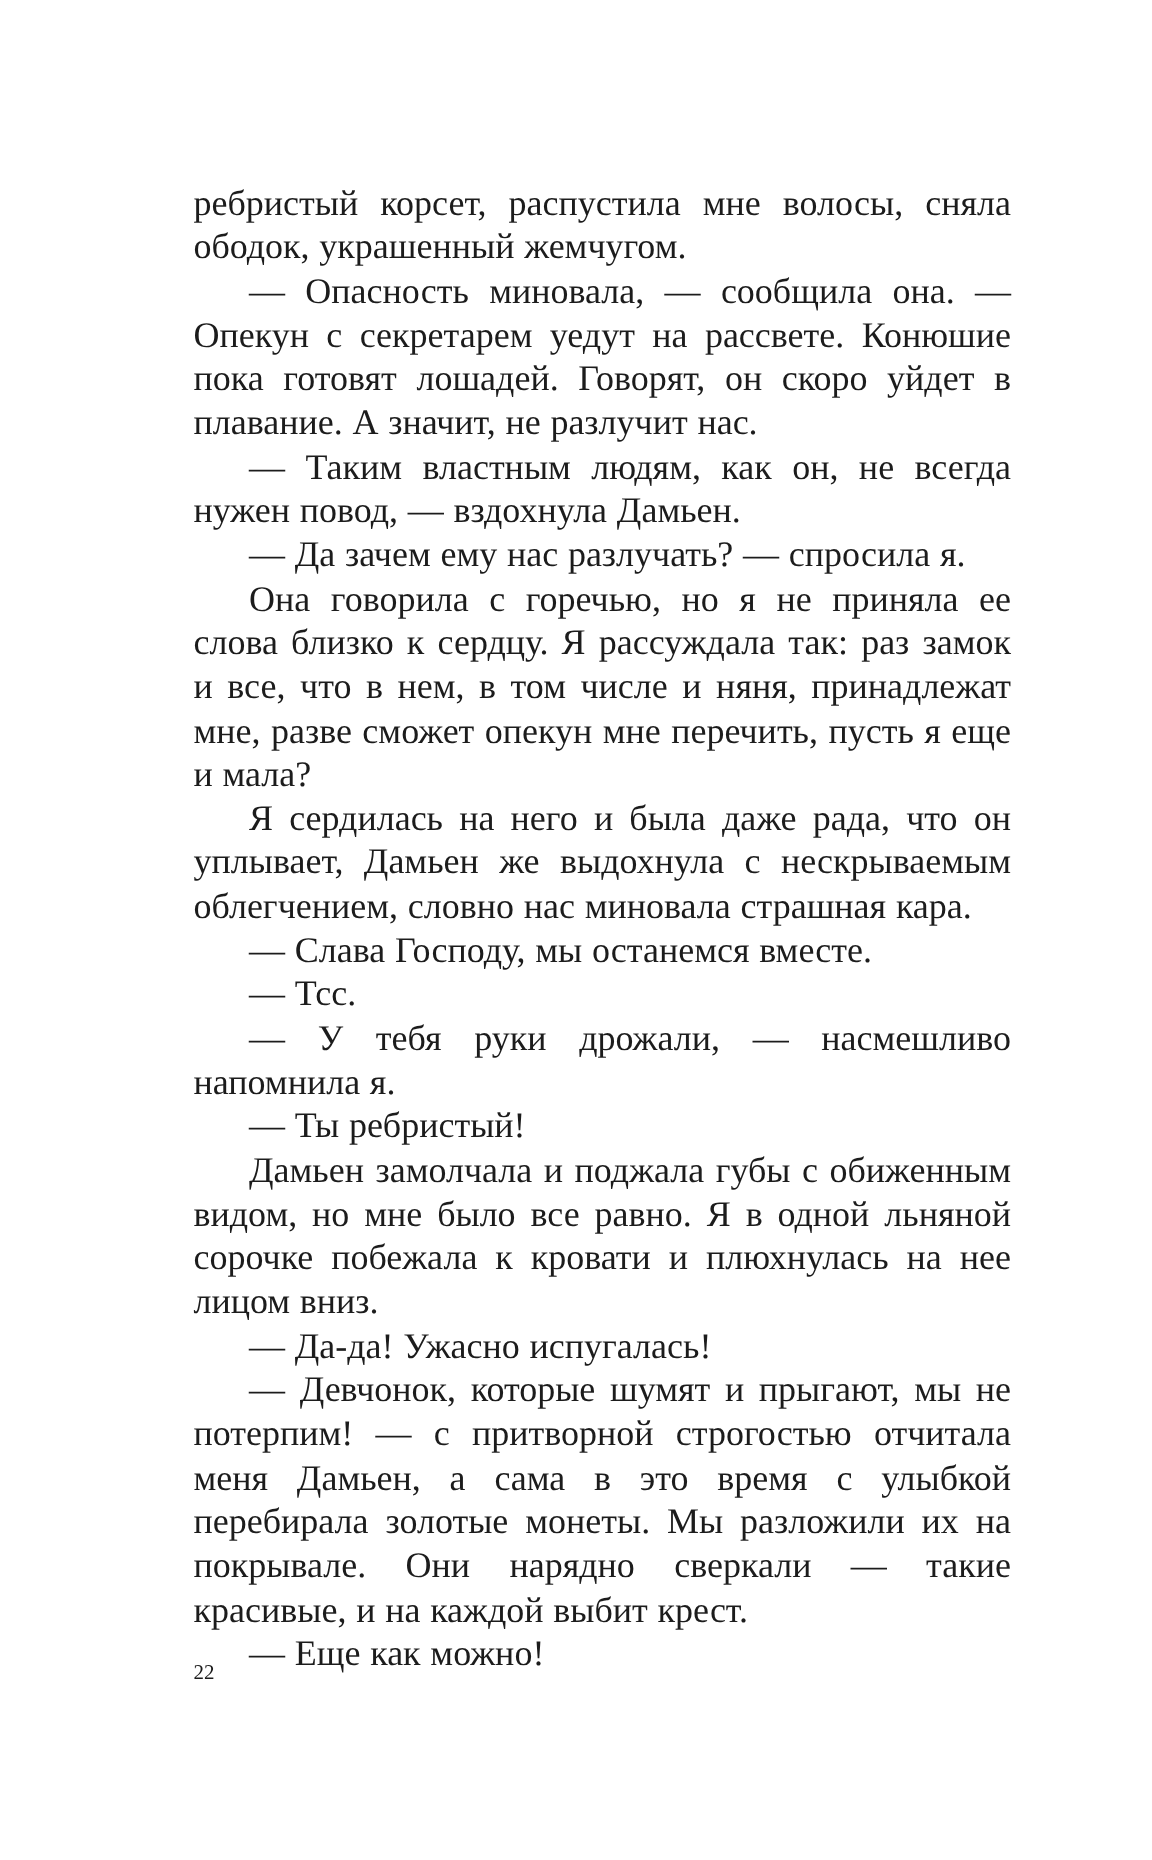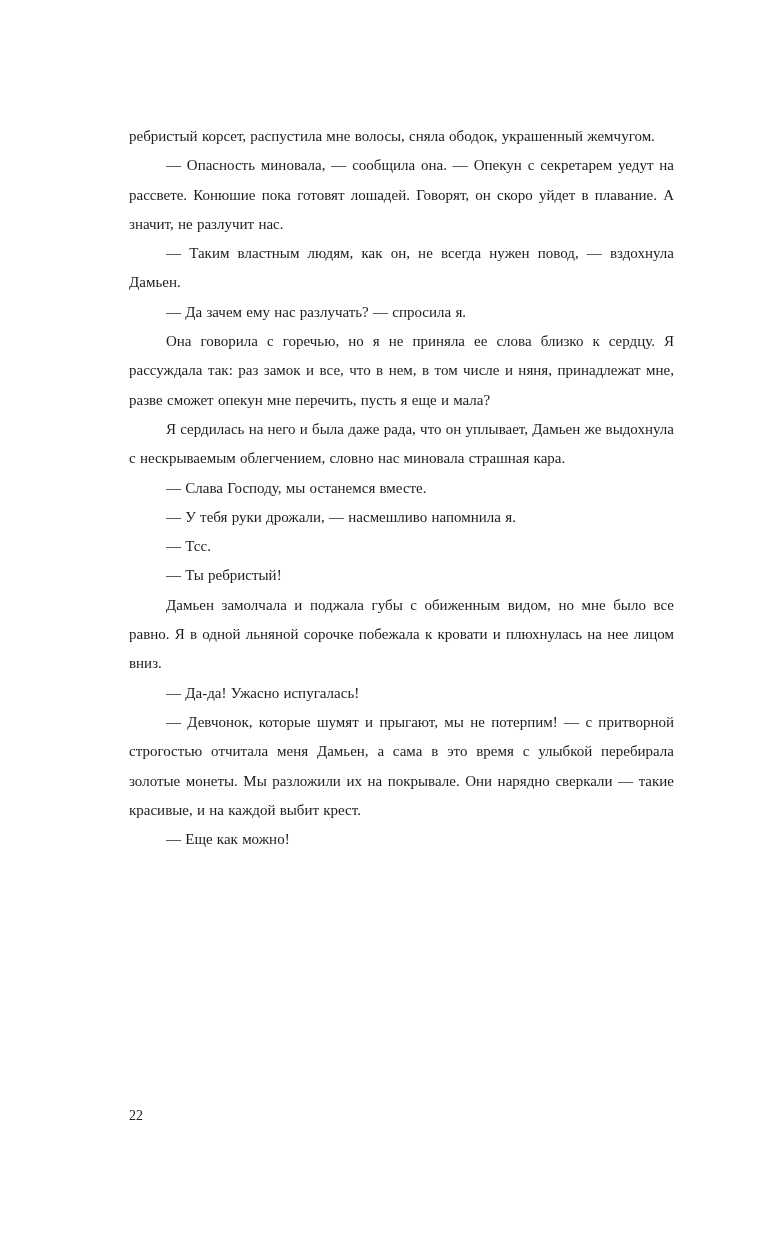--- a/index.html
+++ b/index.html
@@ -17,21 +17,21 @@
     color: #1c1c1c;
   }
   .text-block {
     position: absolute;
     left: 129px;
     top: 122px;
     width: 545px;
   }
   .text-block p {
     margin: 0;
-    font-size: 15px;
+    font-size: 24px;
     line-height: 29.3px;
     text-align: justify;
     text-indent: 0;
     word-spacing: 0.5px;
   }
   .text-block p.indent {
     text-indent: 37px;
   }
   .page-number {
     position: absolute;
@@ -46,22 +46,22 @@
 
 <div class="book-page">
   <div class="text-block">
       <p>ребристый корсет, распустила мне волосы, сняла ободок, украшенный жемчугом.</p>
       <p class="indent">— Опасность миновала, — сообщила она. — Опекун с секретарем уедут на рассвете. Конюшие пока готовят лошадей. Говорят, он скоро уйдет в плавание. А значит, не разлучит нас.</p>
       <p class="indent">— Таким властным людям, как он, не всегда нужен повод, — вздохнула Дамьен.</p>
       <p class="indent">— Да зачем ему нас разлучать? — спросила я.</p>
       <p class="indent">Она говорила с горечью, но я не приняла ее слова близко к сердцу. Я рассуждала так: раз замок и все, что в нем, в том числе и няня, принадлежат мне, разве сможет опекун мне перечить, пусть я еще и мала?</p>
       <p class="indent">Я сердилась на него и была даже рада, что он уплывает, Дамьен же выдохнула с нескрываемым облегчением, словно нас миновала страшная кара.</p>
       <p class="indent">— Слава Господу, мы останемся вместе.</p>
+      <p class="indent">— Тсс.</p>
       <p class="indent">— У тебя руки дрожали, — насмешливо напомнила я.</p>
-      <p class="indent">— Тсс.</p>
       <p class="indent">— Ты ребристый!</p>
       <p class="indent">Дамьен замолчала и поджала губы с обиженным видом, но мне было все равно. Я в одной льняной сорочке побежала к кровати и плюхнулась на нее лицом вниз.</p>
       <p class="indent">— Да-да! Ужасно испугалась!</p>
       <p class="indent">— Девчонок, которые шумят и прыгают, мы не потерпим! — с притворной строгостью отчитала меня Дамьен, а сама в это время с улыбкой перебирала золотые монеты. Мы разложили их на покрывале. Они нарядно сверкали — такие красивые, и на каждой выбит крест.</p>
       <p class="indent">— Еще как можно!</p>
     </div>
   <div class="page-number">22</div>
 </div>
 
 </body></html>

